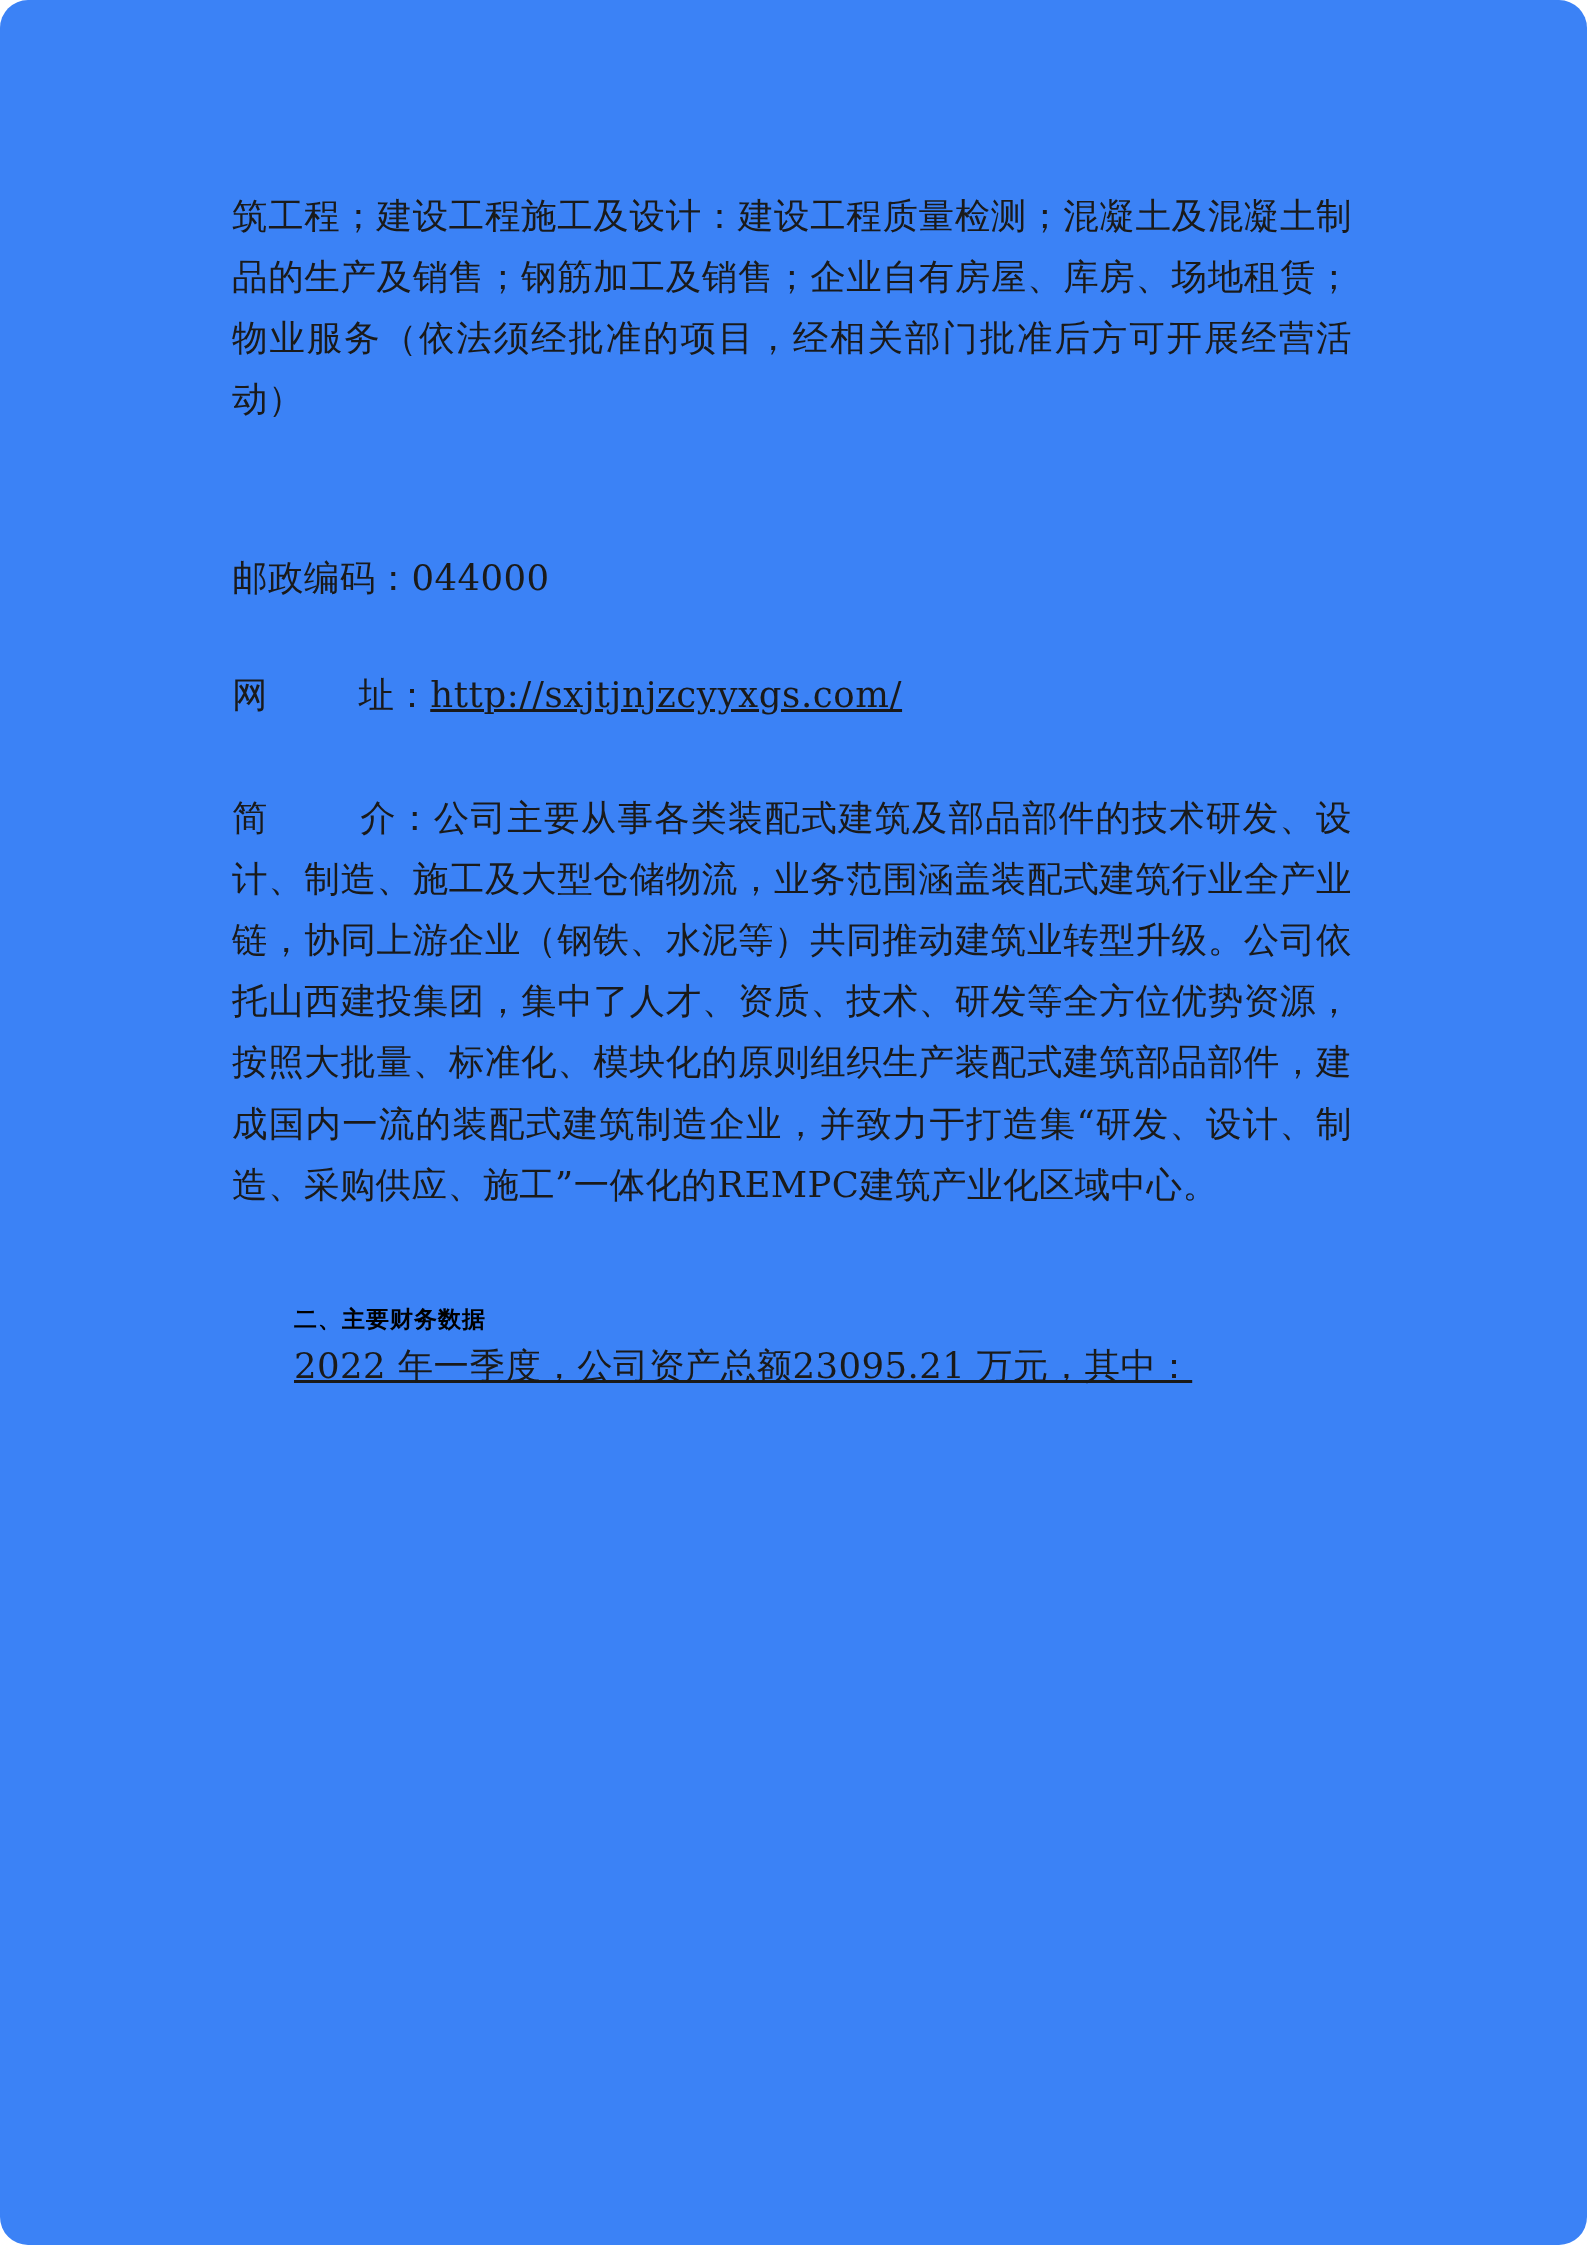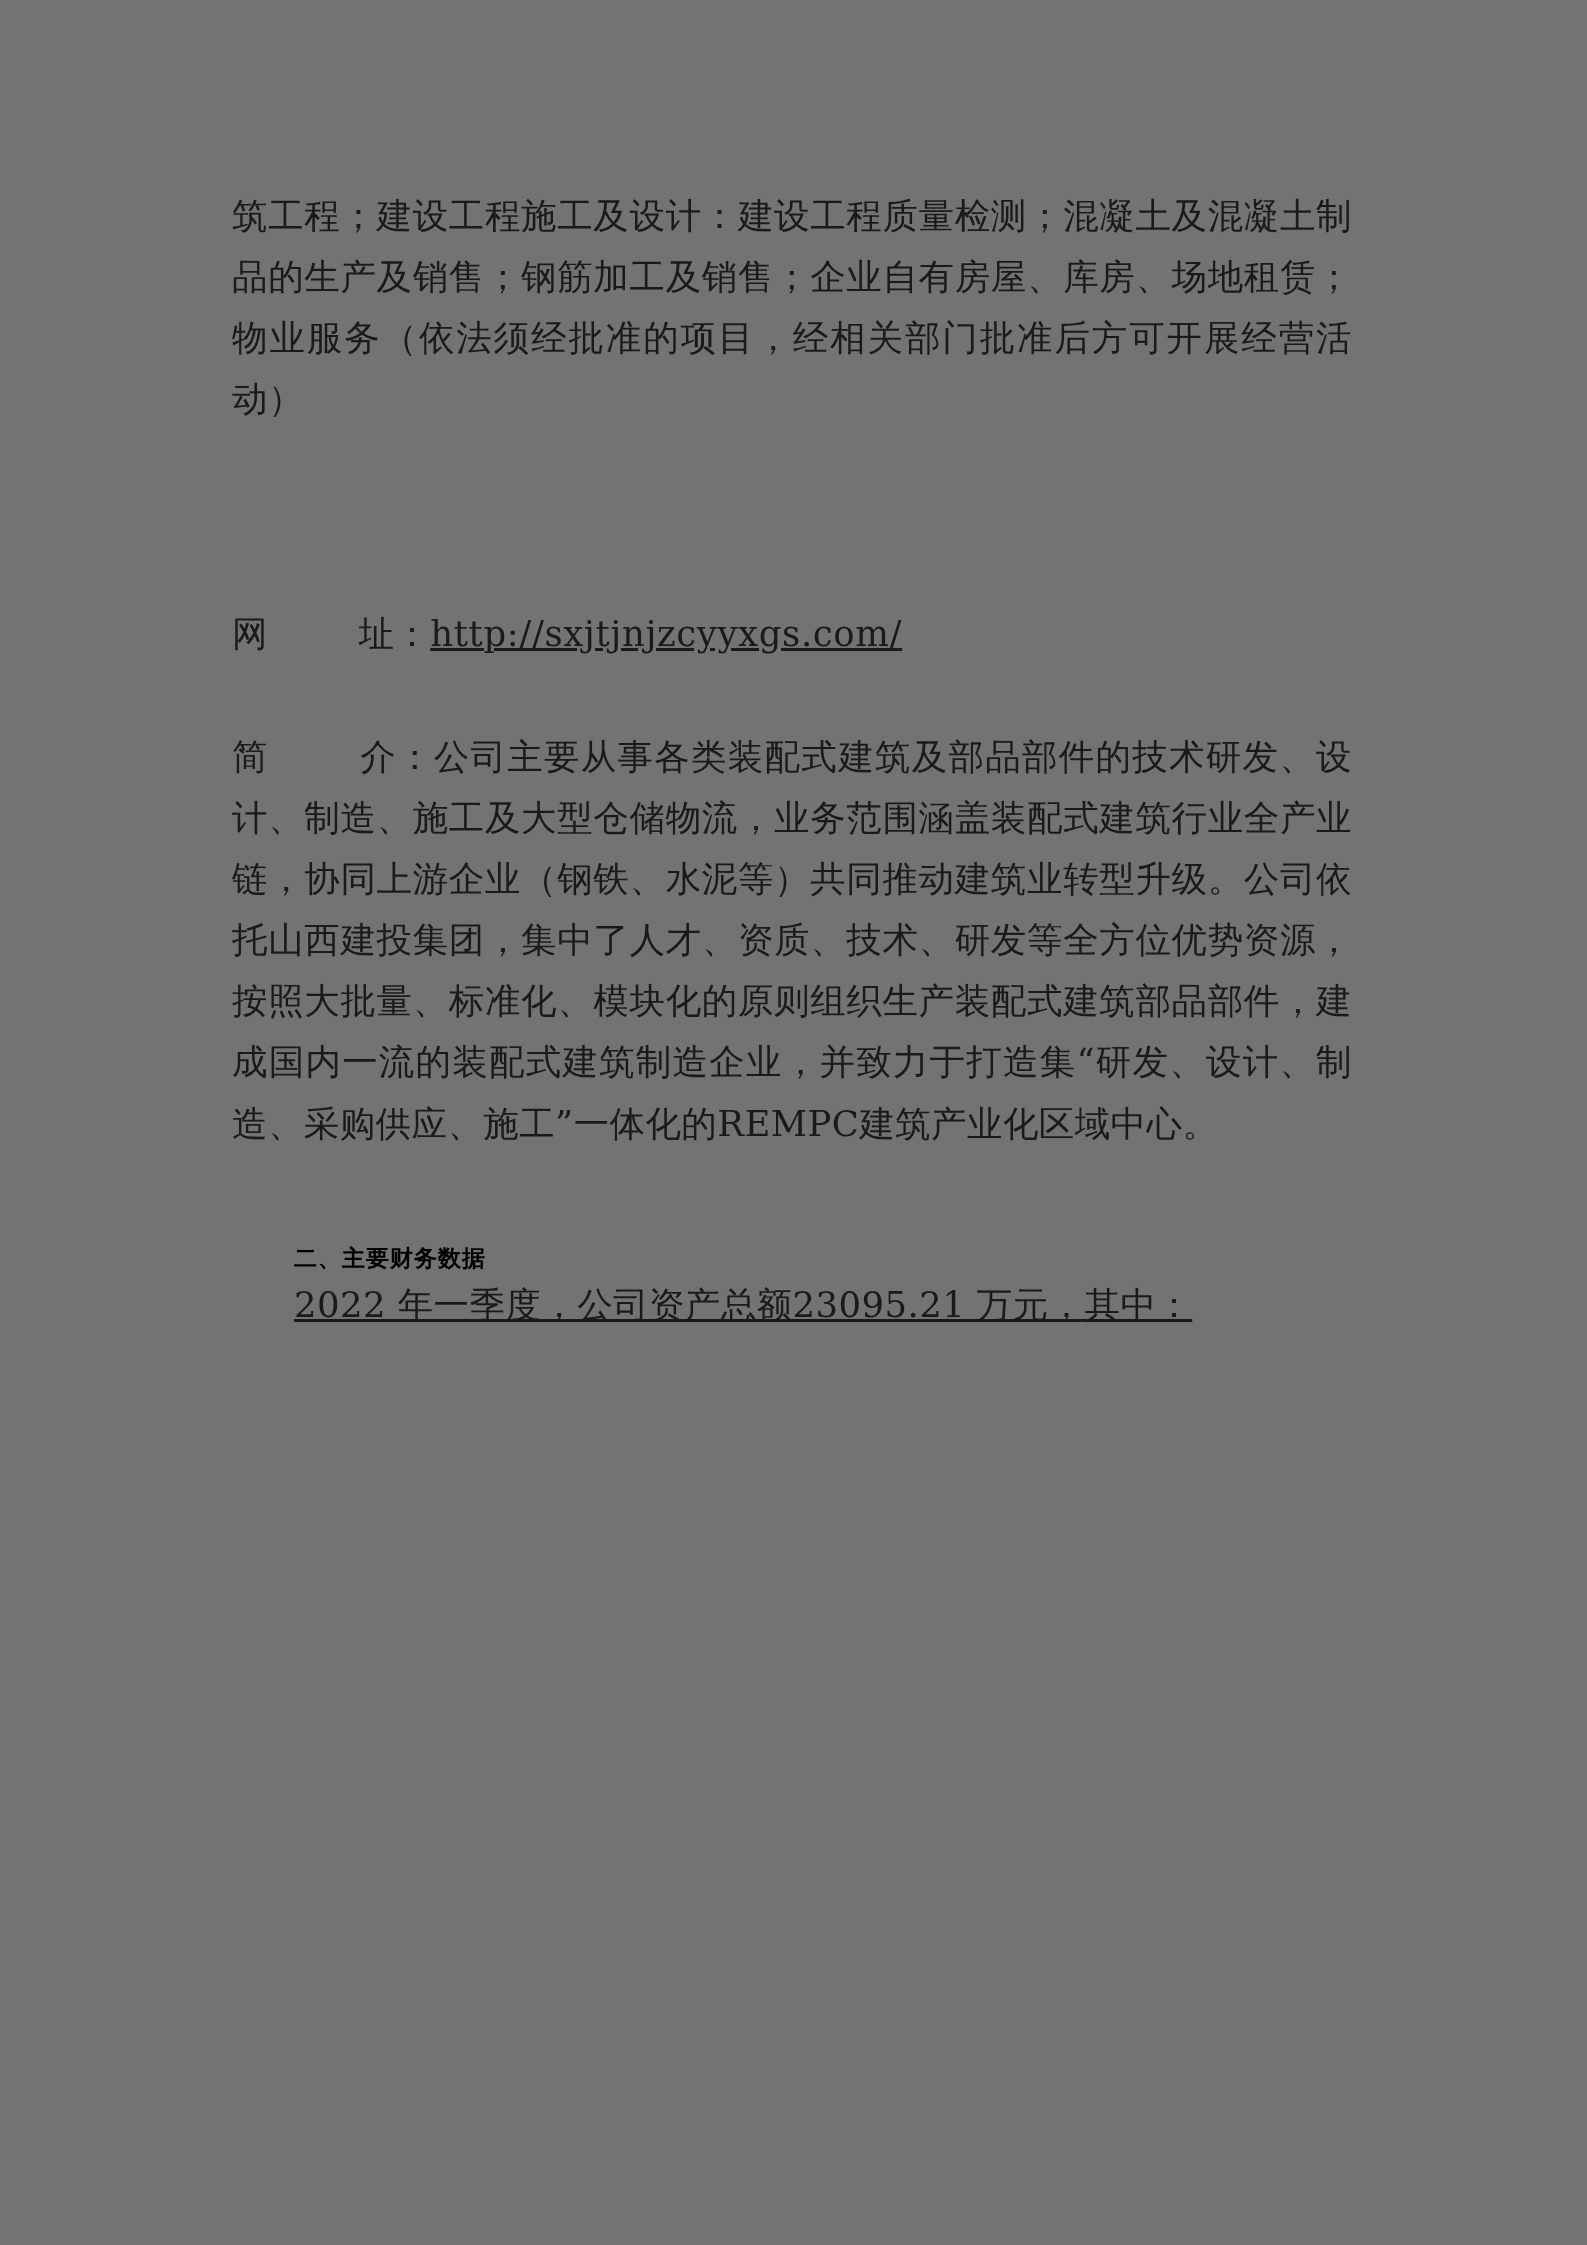--- a/index.html
+++ b/index.html
@@ -13,21 +13,22 @@
     font-family: "DejaVu Serif", "Liberation Serif", serif;
     color: #000000;
     -webkit-font-smoothing: antialiased;
   }
   .page {
     position: relative;
     width: 1587px;
     height: 2245px;
     box-sizing: border-box;
     padding: 185px 215px 0 232px;
-    background: #737373;
+    background: #3b82f6;
+    border-radius: 28px;
   }
   .doc-body {
     width: 1120px;
   }
   p {
     margin: 0;
   }
   .para {
     font-size: 35.5px;
     line-height: 1.72;
@@ -83,20 +84,21 @@
 <div class="page">
   <div class="doc-body">
 
     <p class="para zh">筑工程；建设工程施工及设计：建设工程质量检测；混凝土及混凝土制品的生产及销售；钢筋加工及销售；企业自有房屋、库房、场地租赁；物业服务（依法须经批准的项目，经相关部门批准后方可开展经营活动）</p>
 
     <div class="gap-lg"></div>
 
 
     <div class="gap-md"></div>
 
+    <p class="label-line"><span>邮政编码：</span><span class="latin">044000</span></p>
 
     <div class="gap-md"></div>
 
     <p class="label-line"><span>网</span><span class="indent-wide"></span><span>址：</span><span class="url-text">http://sxjtjnjzcyyxgs.com/</span></p>
 
     <div class="gap-lg"></div>
 
     <p class="para zh"><span>简</span><span class="indent-wide"></span><span>介：</span><span>公司主要从事各类装配式建筑及部品部件的技术研发、设计、制造、施工及大型仓储物流，业务范围涵盖装配式建筑行业全产业链，协同上游企业（钢铁、水泥等）共同推动建筑业转型升级。公司依托山西建投集团，集中了人才、资质、技术、研发等全方位优势资源，按照大批量、标准化、模块化的原则组织生产装配式建筑部品部件，建成国内一流的装配式建筑制造企业，并致力于打造集“研发、设计、制造、采购供应、施工”一体化的REMPC建筑产业化区域中心。</span></p>
 
     <div class="gap-section"></div>

